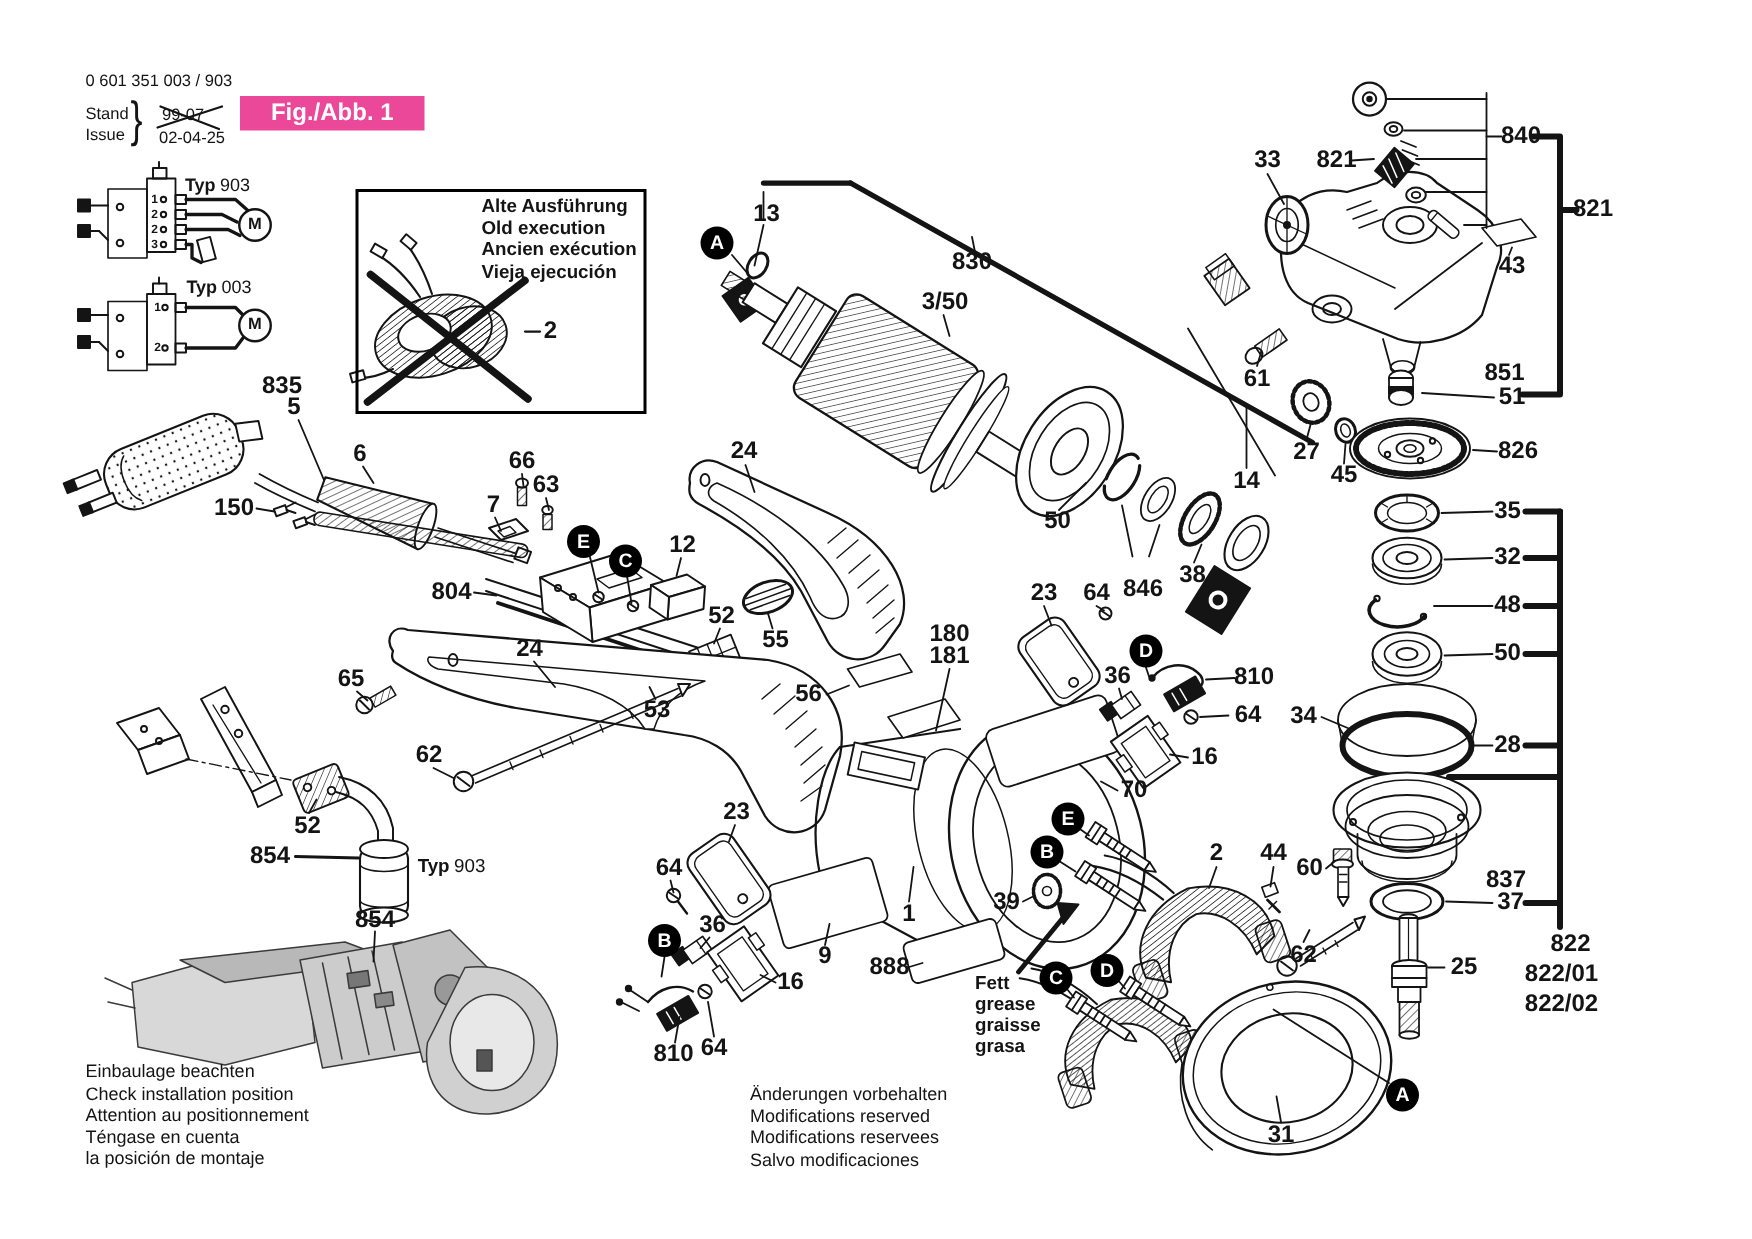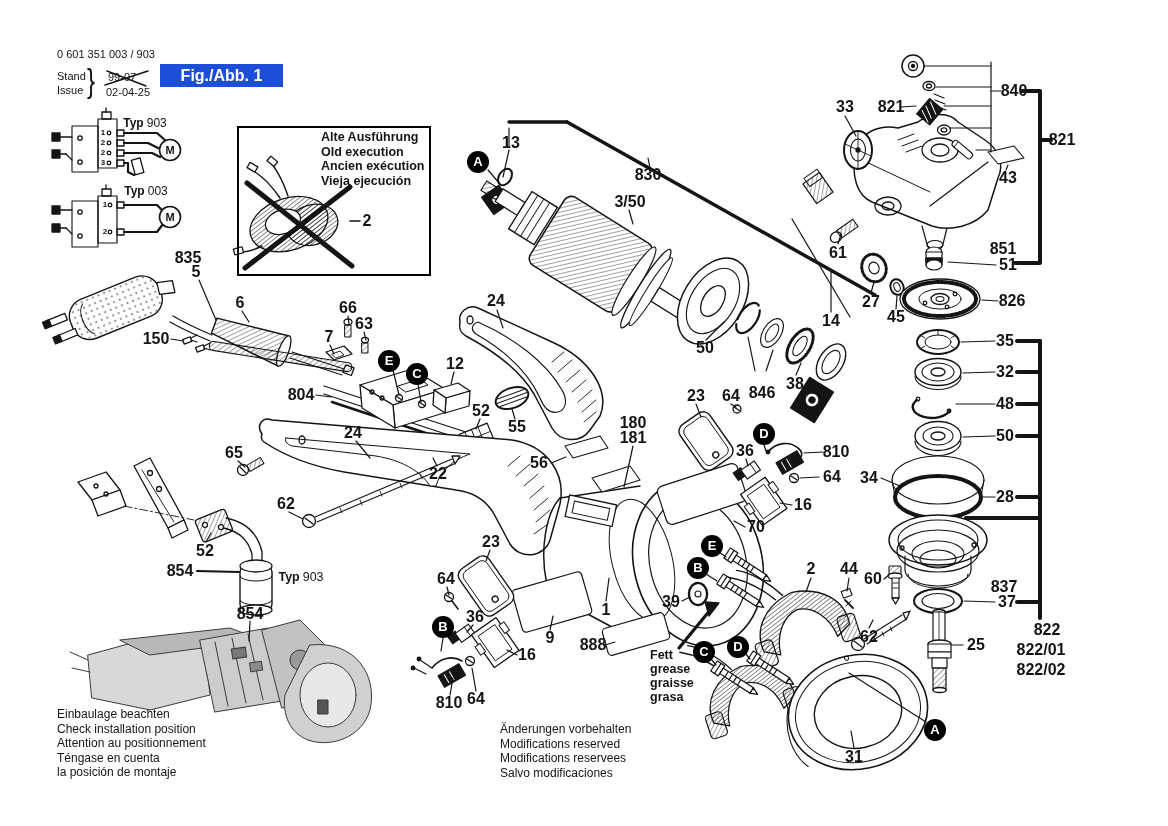--- a/index.html
+++ b/index.html
@@ -11,21 +11,21 @@
               white-space:nowrap;line-height:1;}
   .letter-callout{position:absolute;width:22px;height:22px;border-radius:50%;background:#000;
                   color:#fff;font-weight:bold;font-size:13px;line-height:22px;text-align:center;
                   transform:translate(-50%,-50%);}
   .hdr-num{left:57px;top:48px;font-size:11px;}
   .hdr-stand{left:57px;top:70px;font-size:11px;}
   .hdr-issue{left:57px;top:84px;font-size:11px;}
   .hdr-brace{left:86px;top:64px;font-size:30px;transform:scale(.8,1.1);}
   .hdr-old{left:108px;top:71px;font-size:11px;}
   .hdr-date{left:106px;top:86px;font-size:11px;}
-  .fig-box{left:160px;top:64px;width:123px;height:23px;background:#1d4ed8;color:#fff;
+  .fig-box{left:160px;top:64px;width:123px;height:23px;background:#ec4899;color:#fff;
            font-weight:bold;font-size:16px;line-height:23px;text-align:center;}
   .old-box{left:237px;top:126px;width:190px;height:146px;border:2px solid #000;}
   .old-box-text{left:321px;top:130px;font-weight:bold;font-size:12.5px;line-height:14.5px;white-space:nowrap;}
   .note{font-size:12px;line-height:14.5px;white-space:nowrap;}
   .note-install{left:57px;top:707px;}
   .note-mods{left:500px;top:722px;}
   .note-grease{left:650px;top:648px;font-weight:bold;font-size:12.5px;line-height:14px;white-space:nowrap;}
   .ctitle{position:absolute;transform:translate(-50%,-50%);font-size:12px;white-space:nowrap;}
   .ctitle b{margin-right:3px;}
   .typ-side{position:absolute;transform:translate(-50%,-50%);font-size:12.5px;white-space:nowrap;}
@@ -809,21 +809,21 @@
       <div class="part-label" style="left: 836px; top: 452px;">810</div>
       <div class="part-label" style="left: 832px; top: 477px;">64</div>
       <div class="part-label" style="left: 803px; top: 505px;">16</div>
       <div class="part-label" style="left: 756px; top: 527px;">70</div>
       <div class="part-label" style="left: 234px; top: 453px;">65</div>
       <div class="part-label" style="left: 353px; top: 433px;">24</div>
       <div class="part-label" style="left: 286px; top: 504px;">62</div>
       <div class="part-label" style="left: 205px; top: 551px;">52</div>
       <div class="part-label" style="left: 180px; top: 571px;">854</div>
       <div class="part-label" style="left: 250px; top: 614px;">854</div>
-      <div class="part-label" style="left: 438px; top: 474px;">22</div>
+      <div class="part-label" style="left: 438px; top: 474px;">53</div>
       <div class="part-label" style="left: 491px; top: 542px;">23</div>
       <div class="part-label" style="left: 446px; top: 579px;">64</div>
       <div class="part-label" style="left: 475px; top: 617px;">36</div>
       <div class="part-label" style="left: 527px; top: 655px;">16</div>
       <div class="part-label" style="left: 449px; top: 703px;">810</div>
       <div class="part-label" style="left: 476px; top: 699px;">64</div>
       <div class="part-label" style="left: 550px; top: 638px;">9</div>
       <div class="part-label" style="left: 606px; top: 610px;">1</div>
       <div class="part-label" style="left: 593px; top: 645px;">888</div>
       <div class="part-label" style="left: 671px; top: 602px;">39</div>

